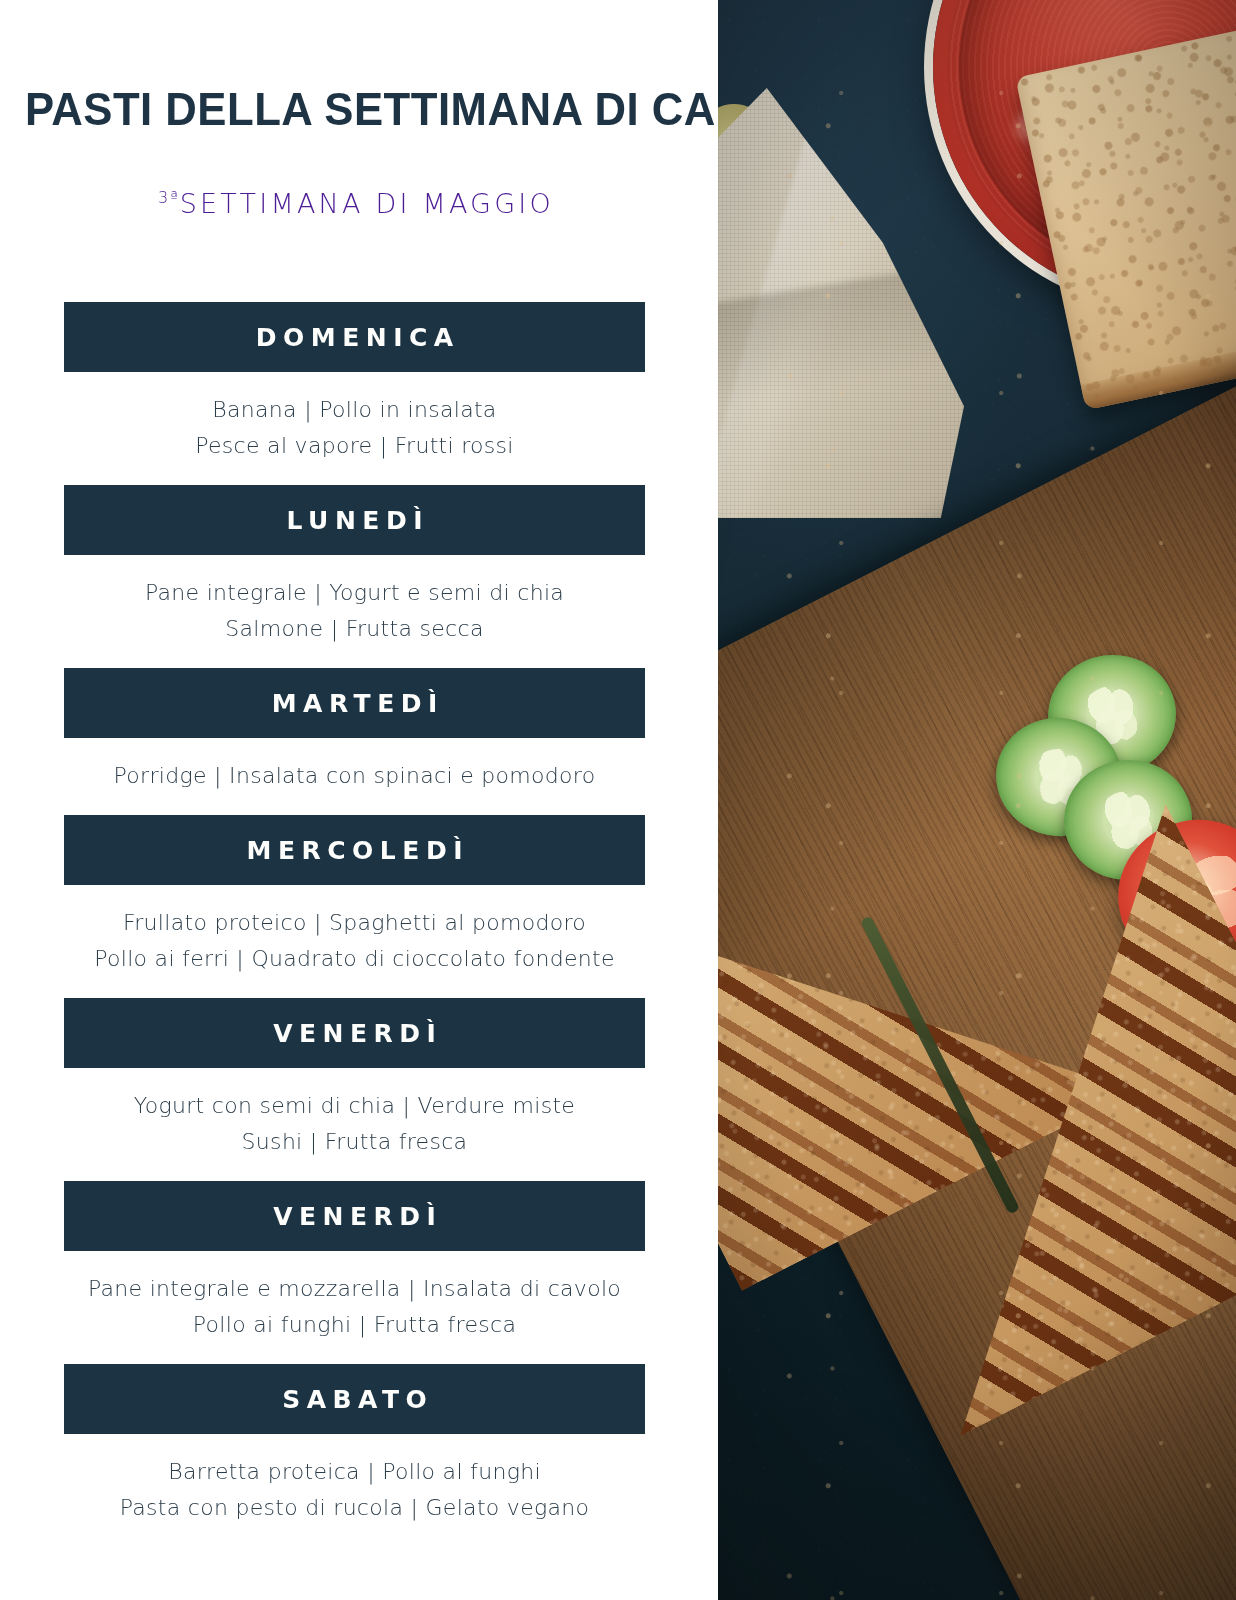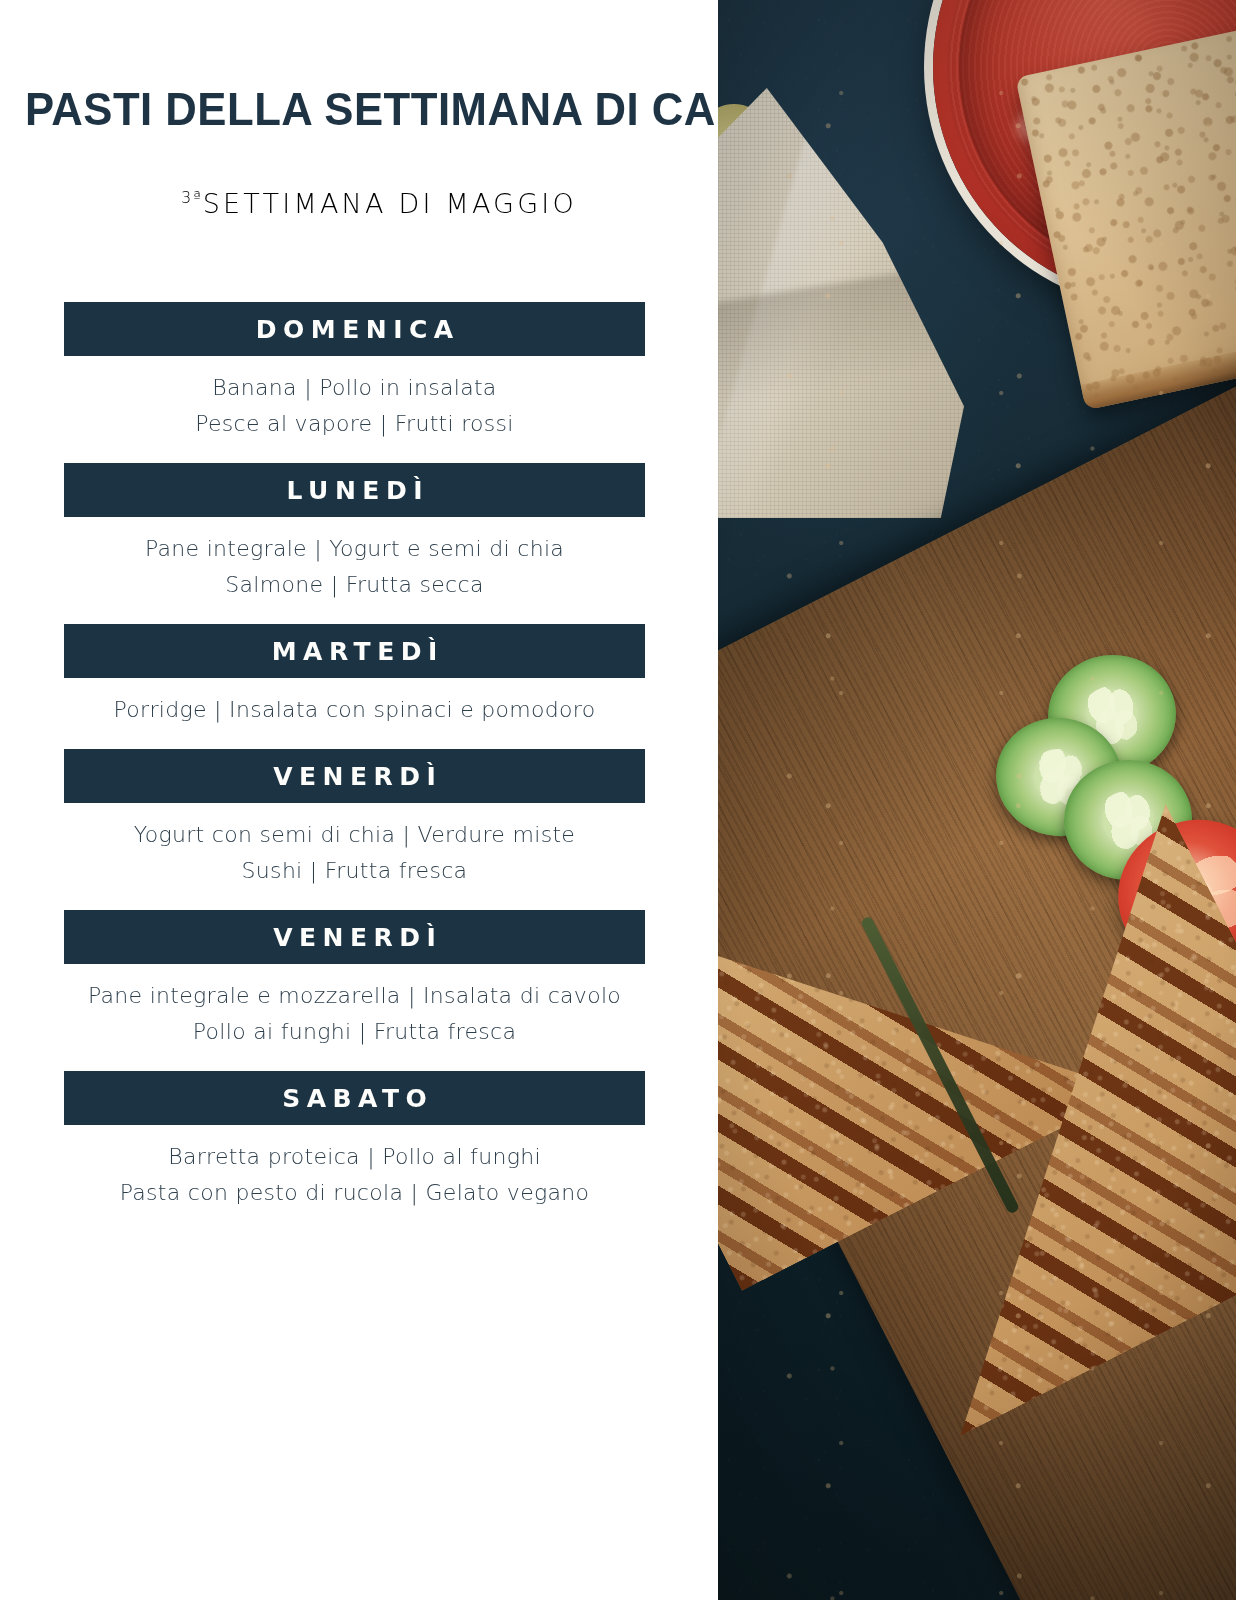--- a/index.html
+++ b/index.html
@@ -53,54 +53,53 @@
     position: absolute;
     left: 0;
     top: 181px;
     width: 712px;
     text-align: center;
     font-family: "DejaVu Sans", sans-serif;
     font-weight: 300;
     font-size: 27px;
     line-height: 34px;
     letter-spacing: 3.2px;
-    color: #000000;
+    color: #4c1d95;
     white-space: nowrap;
-    padding-left: 23px;
   }
   .subtitle .ord { font-size: 16px; vertical-align: super; letter-spacing: 2px;}
 
   .days {
     position: absolute;
     left: 64px;
     top: 302px;
     width: 581px;
   }
 
   .day-block { margin-bottom: 0; }
 
   .day-bar {
     background: #1b3342;
-    height: 54px;
+    height: 70px;
     display: flex;
     align-items: center;
     justify-content: center;
   }
   .day-name {
     font-family: "DejaVu Sans", sans-serif;
     font-weight: 700;
     font-size: 25px;
     letter-spacing: 6.5px;
     color: #fdfdfb;
     text-indent: 6.5px;
     line-height: 1;
   }
 
   .meals {
-    padding-top: 14px;
+    padding-top: 20px;
     padding-bottom: 21px;
     text-align: center;
   }
   .meal-line {
     font-family: "DejaVu Sans", sans-serif;
     font-weight: 300;
     font-size: 22px;
     line-height: 36px;
     letter-spacing: 0.3px;
     color: #2d3e4b;
@@ -457,20 +456,29 @@
 
       <div class="day-block">
         <div class="day-bar">
           <span class="day-name">MARTEDÌ</span>
         </div>
         <div class="meals">
           <div class="meal-line">Porridge | Insalata con spinaci e pomodoro</div>
         </div>
       </div>
 
+      <div class="day-block">
+        <div class="day-bar">
+          <span class="day-name">MERCOLEDÌ</span>
+        </div>
+        <div class="meals">
+          <div class="meal-line">Frullato proteico | Spaghetti al pomodoro</div>
+          <div class="meal-line">Pollo ai ferri | Quadrato di cioccolato fondente</div>
+        </div>
+      </div>
 
       <div class="day-block">
         <div class="day-bar">
           <span class="day-name">VENERDÌ</span>
         </div>
         <div class="meals">
           <div class="meal-line">Yogurt con semi di chia | Verdure miste</div>
           <div class="meal-line">Sushi | Frutta fresca</div>
         </div>
       </div>

